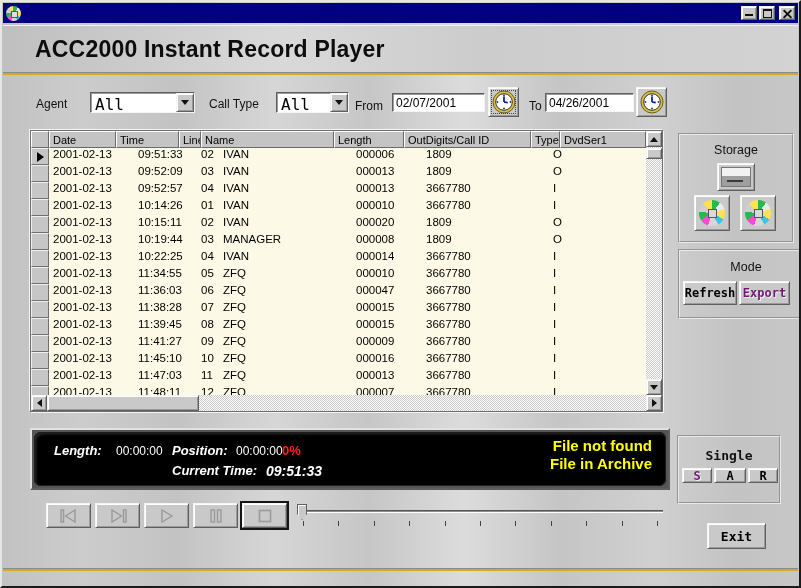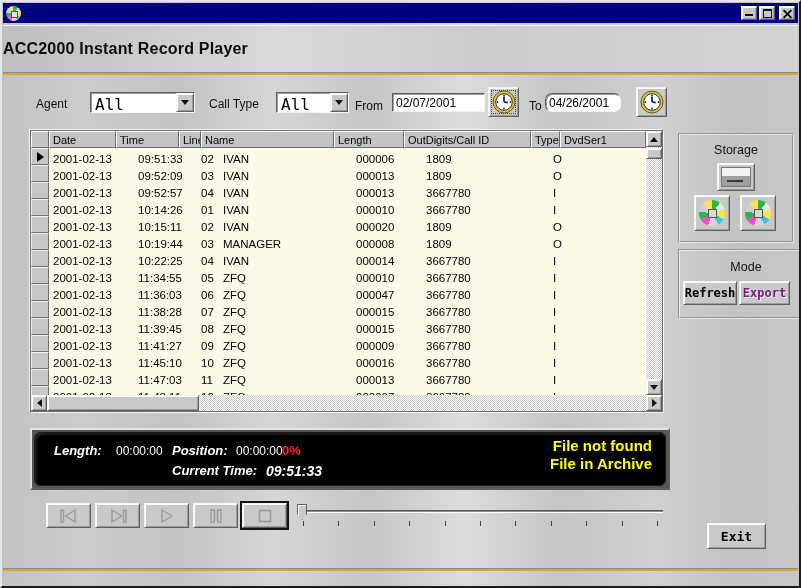--- a/index.html
+++ b/index.html
@@ -44,42 +44,42 @@
   .glyph-max{position:absolute;left:3px;top:2px;width:9px;height:9px;border:1px solid #111;border-top-width:2px;}
   .glyph-close{position:absolute;inset:0;}
   .glyph-close::before,.glyph-close::after{content:"";position:absolute;left:2px;top:6px;width:11px;height:2px;background:#111;}
   .glyph-close::before{transform:rotate(45deg);}
   .glyph-close::after{transform:rotate(-45deg);}
 
   
   .header-band{left:1px;top:23px;width:795px;height:47px;
     background:linear-gradient(90deg,#bfbfbf,#d9d9d9 35%,#cccccc 60%,#d3d3d3);
     border-top:1px solid #f0f0f0;display:flex;align-items:center;}
-  .app-title{font-size:16px;font-weight:bold;letter-spacing:0.2px;color:#0d0d0d;}
+  .app-title{margin-left:32px;font-size:23px;font-weight:bold;letter-spacing:0.2px;color:#0d0d0d;}
   .accent-line{left:1px;width:795px;height:1px;background:#8a8a8a;}
   .accent-gold{left:1px;width:795px;height:2px;background:#d9a62c;}
 
   
   .flabel{font-size:12px;color:#111;}
   .combo{height:21px;display:flex;}
   .combo .field{flex:1;padding:2px 4px 0 4px;font-size:16px;}
   .combo .drop{width:18px;height:100%;display:flex;align-items:center;justify-content:center;}
   .tri-down{width:0;height:0;border-left:4px solid transparent;border-right:4px solid transparent;border-top:5px solid #111;}
   .datefield{height:19px;font-size:12px;padding:2px 3px 0 3px;}
   .clockbtn{width:31px;height:30px;display:flex;align-items:center;justify-content:center;}
   .clockbtn.focus1{outline:1px dotted #444;outline-offset:-4px;}
 
   
   .grid{left:28px;top:128px;width:633px;height:282px;background:#fcfae6;
     border:1px solid #6f6f6f;box-shadow:-1px -1px 0 #f4f4f4,1px 1px 0 #f4f4f4;}
   .g-head{position:absolute;left:0;top:0;right:16px;height:17px;display:flex;background:#c4c4c4;}
   .h-cell{height:100%;border-top:1px solid #fff;border-left:1px solid #fff;border-right:1px solid #6a6a6a;border-bottom:1px solid #6a6a6a;
     font-size:11px;padding:2px 0 0 3px;white-space:nowrap;overflow:hidden;background:#c4c4c4;}
   .g-body{position:absolute;left:0;top:17px;right:16px;bottom:16px;background:#fcfae6;overflow:hidden;}
-  .g-row{display:flex;height:17px;align-items:flex-end;}
+  .g-row{display:flex;height:17px;align-items:flex-start;}
   .g-cell{font-size:11.5px;padding:0 0 0 4px;white-space:nowrap;overflow:hidden;}
   .g-sel{width:18px;height:17px;padding:0;background:#c6c6c6;flex:none;
     border:1px solid;border-color:#f0f0f0 #6f6f6f #6f6f6f #f0f0f0;
     display:flex;align-items:center;justify-content:center;}
   .row-arrow{width:0;height:0;border-top:5px solid transparent;border-bottom:5px solid transparent;border-left:7px solid #000;}
   .c-date{width:85px;}.c-time{width:63px;}.c-line{width:22px;}.c-name{width:133px;}
   .c-length{width:70px;}.c-out{width:127px;}.c-type{width:29px;}.c-dvd{flex:1;}
   .hsel{width:18px;flex:none;}
   .hc-date{width:67px;}.hc-time{width:63px;}.hc-line{width:22px;}.hc-name{width:133px;}
   .hc-length{width:70px;}.hc-out{width:127px;}.hc-type{width:29px;}.hc-dvd{flex:1;}
@@ -172,21 +172,21 @@
       <circle cx="12" cy="12" r="8.3" fill="#ffffff" stroke="#333"></circle>
       <circle cx="12" cy="5.5" r="0.9" fill="#234"></circle>
         <circle cx="12" cy="18.5" r="0.9" fill="#234"></circle>
       <circle cx="5.5" cy="12" r="0.9" fill="#234"></circle>
         <circle cx="18.5" cy="12" r="0.9" fill="#234"></circle>
       <line x1="12" y1="12" x2="12" y2="6.4" stroke="#001a9a" stroke-width="1.7"></line>
       <line x1="12" y1="12" x2="15.8" y2="12.6" stroke="#001a9a" stroke-width="1.7"></line>
     </svg>
   </div>
   <div class="abs flabel" style="left:527px;top:97px;">To</div>
-  <div class="abs datefield sunken" style="left:543px;top:91px;width:76px;border-radius:7px;">04/26/2001</div>
+  <div class="abs datefield sunken" style="left:543px;top:91px;width:89px;">04/26/2001</div>
   <div class="abs clockbtn btn3d" style="left:634px;top:85px;">
     <svg width="24" height="24" viewBox="0 0 24 24">
       <circle cx="12" cy="12" r="11" fill="#d9c04a" stroke="#6e5c10"></circle>
       <circle cx="12" cy="12" r="8.3" fill="#ffffff" stroke="#333"></circle>
       <circle cx="12" cy="5.5" r="0.9" fill="#234"></circle>
         <circle cx="12" cy="18.5" r="0.9" fill="#234"></circle>
       <circle cx="5.5" cy="12" r="0.9" fill="#234"></circle>
         <circle cx="18.5" cy="12" r="0.9" fill="#234"></circle>
       <line x1="12" y1="12" x2="12" y2="6.4" stroke="#001a9a" stroke-width="1.7"></line>
       <line x1="12" y1="12" x2="15.8" y2="12.6" stroke="#001a9a" stroke-width="1.7"></line>
@@ -470,19 +470,25 @@
         <div class="tick" style="left: 141.6px;"></div>
         <div class="tick" style="left: 177px;"></div>
         <div class="tick" style="left: 212.4px;"></div>
         <div class="tick" style="left: 247.8px;"></div>
         <div class="tick" style="left: 283.2px;"></div>
         <div class="tick" style="left: 318.6px;"></div>
         <div class="tick" style="left: 354px;"></div>
       </div>
   </div>
 
+  <div class="abs groupbox" style="left:675px;top:433px;width:104px;height:69px;">
+    <div class="panel-label mono" style="margin-top:11px;font-weight:bold;font-size:13px;">Single</div>
+    <div class="abs btn3d small-btn mono disabled-txt" style="left:3px;top:31px;width:30px;height:15px;">S</div>
+    <div class="abs btn3d small-btn mono" style="left:35px;top:31px;width:32px;height:15px;">A</div>
+    <div class="abs btn3d small-btn mono" style="left:69px;top:31px;width:30px;height:15px;">R</div>
+  </div>
 
   <div class="abs btn3d exit-btn mono" style="left:705px;top:521px;width:59px;height:26px;">Exit</div>
 
   <div class="abs accent-line" style="top:566px;"></div>
   <div class="abs accent-gold" style="top:567px;"></div>
 
 </div>
 
 </body></html>

